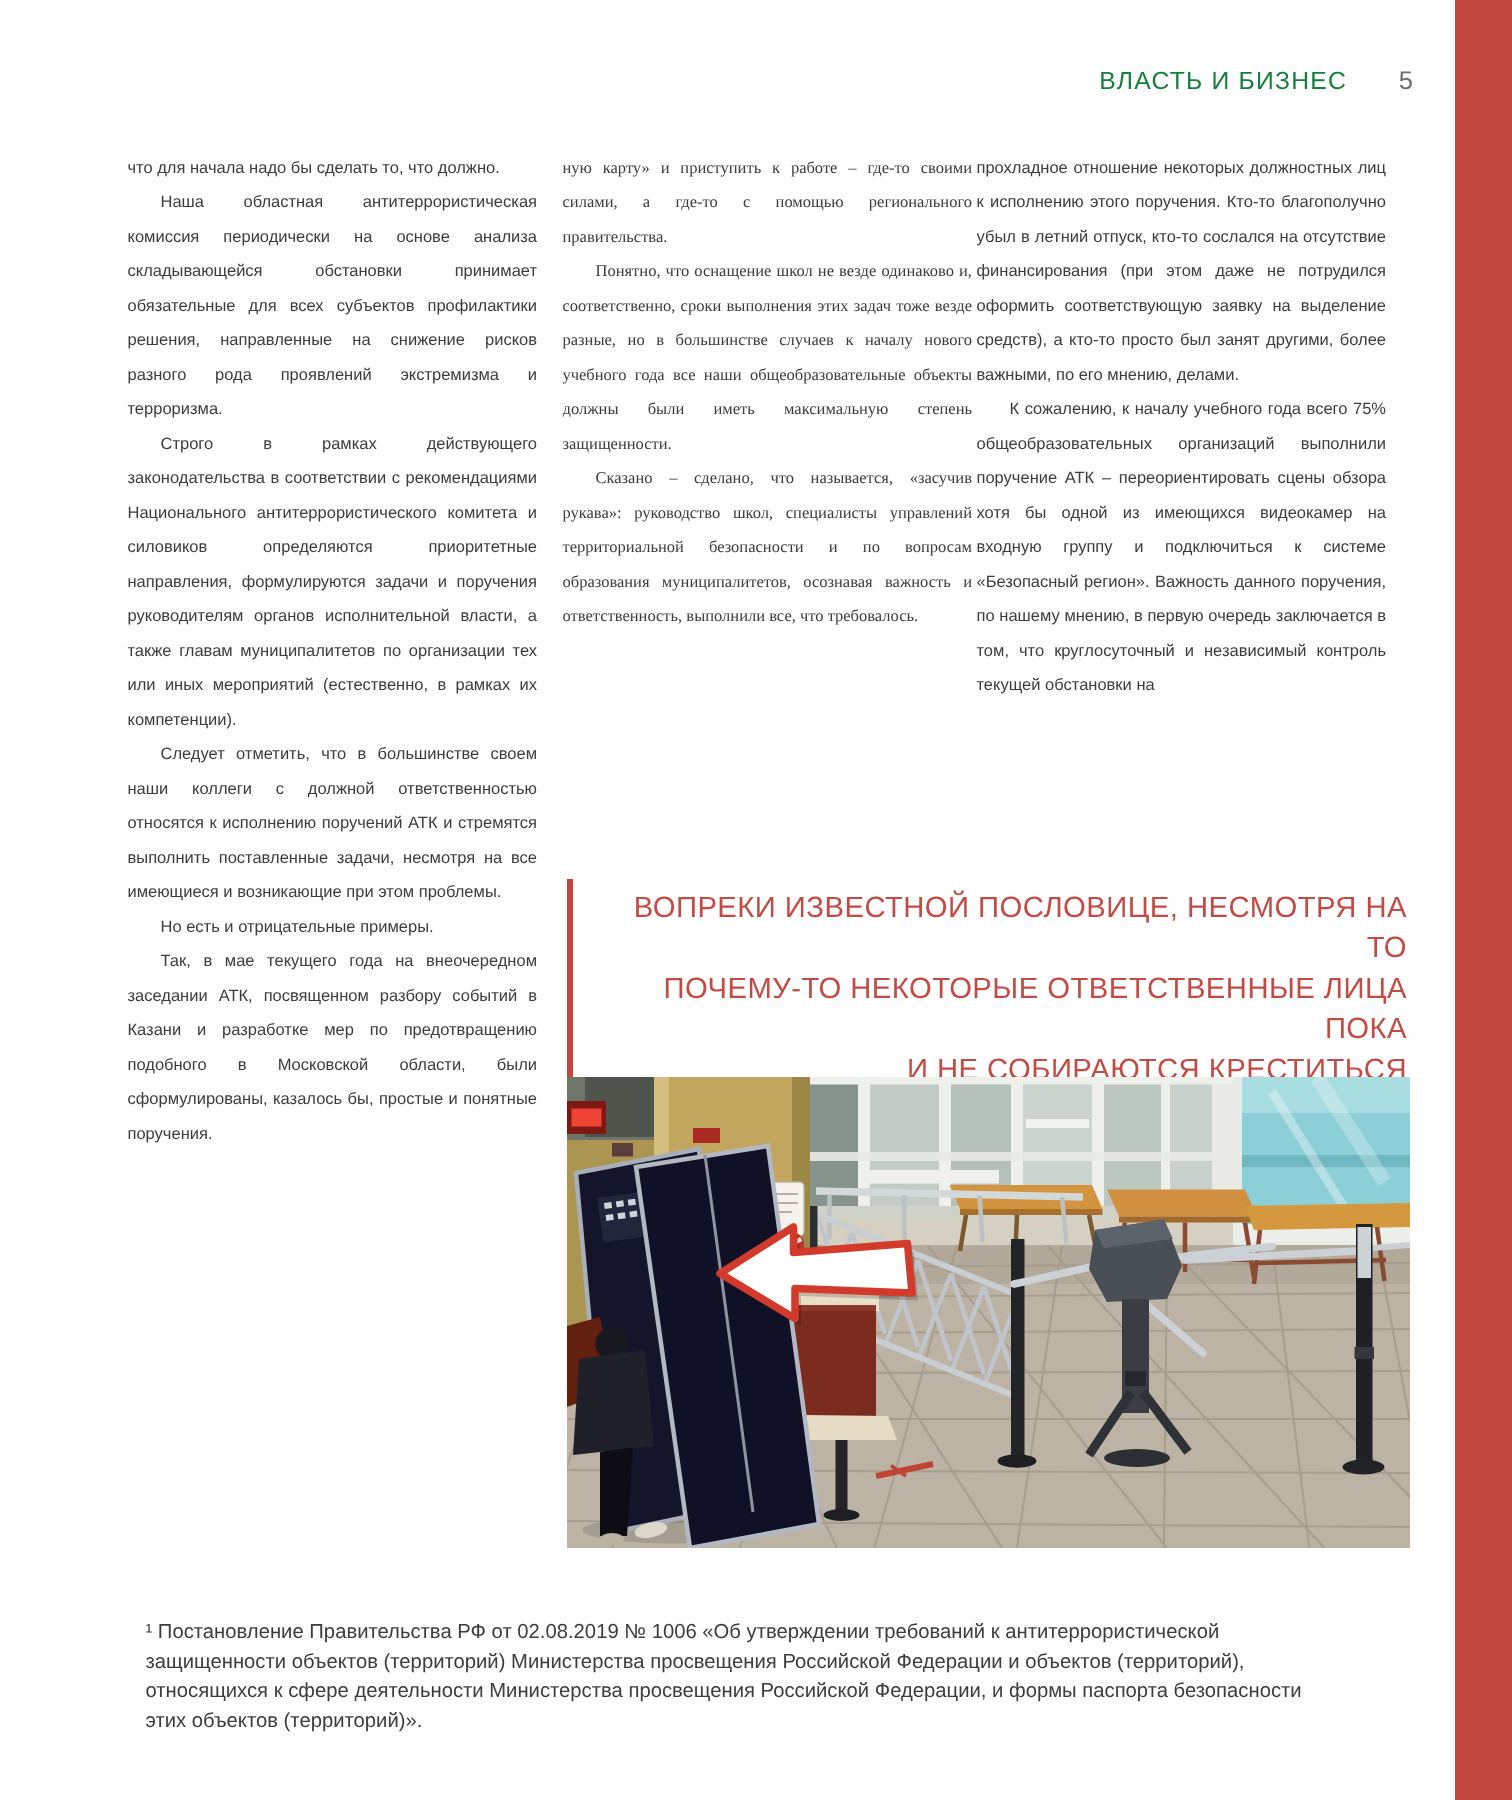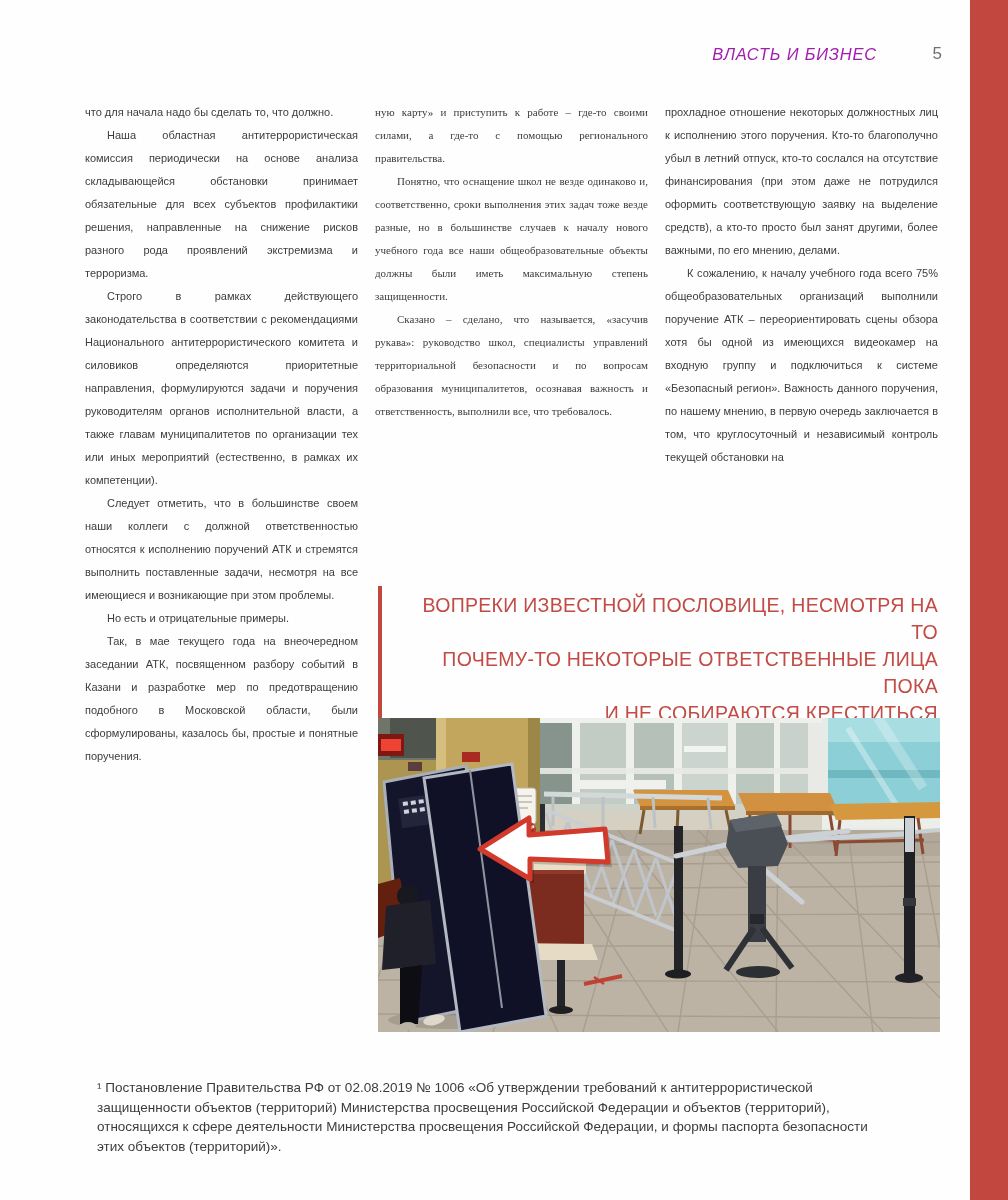--- a/index.html
+++ b/index.html
@@ -2,33 +2,33 @@
 <html lang="ru"><head>
 <meta charset="utf-8">
 <style>
   html,body{margin:0;padding:0;background:#ffffff;}
   .page{
     position:relative;width:1008px;height:1200px;background:#fefefe;
     font-family:"Liberation Sans","DejaVu Sans",sans-serif;overflow:hidden;
   }
   .red-band{position:absolute;top:0;right:0;width:38px;height:1200px;background:#c2473e;}
   .section-title{
-    position:absolute;top:45px;right:131px;color:#a21caf;
-    font-size:16.5px;letter-spacing:.8px;white-space:nowrap;font-style:italic;
+    position:absolute;top:45px;right:110px;color:#15803d;
+    font-size:16.5px;letter-spacing:.8px;white-space:nowrap;
   }
   .page-number{position:absolute;top:44px;right:66px;color:#6f6f6f;font-size:17px;}
   .col{
     position:absolute;top:101px;width:273px;overflow:hidden;
     color:#3c3c3c;font-size:11px;line-height:23px;text-align:justify;
   }
   .col p{margin:0;}
   .col p.ind{text-indent:22px;}
   #col1{left:85px;height:936px;}
   #col2{left:375px;height:455px;font-family:Liberation Serif, serif;}
-  #col3{left:665px;height:455px;}
+  #col3{left:651px;height:455px;}
   .pull-quote{
     position:absolute;left:378px;top:586px;width:560px;box-sizing:border-box;
     border-left:4px solid #c2473e;padding:6px 0 6px 26px;text-align:right;
   }
   .pull-quote .q-line{
     display:block;color:#c24c45;font-size:19.5px;line-height:27px;letter-spacing:.3px;
   }
   .photo{position:absolute;left:378px;top:718px;width:562px;height:314px;overflow:hidden;}
   .photo svg{display:block;width:562px;height:314px;}
   .footnote{

